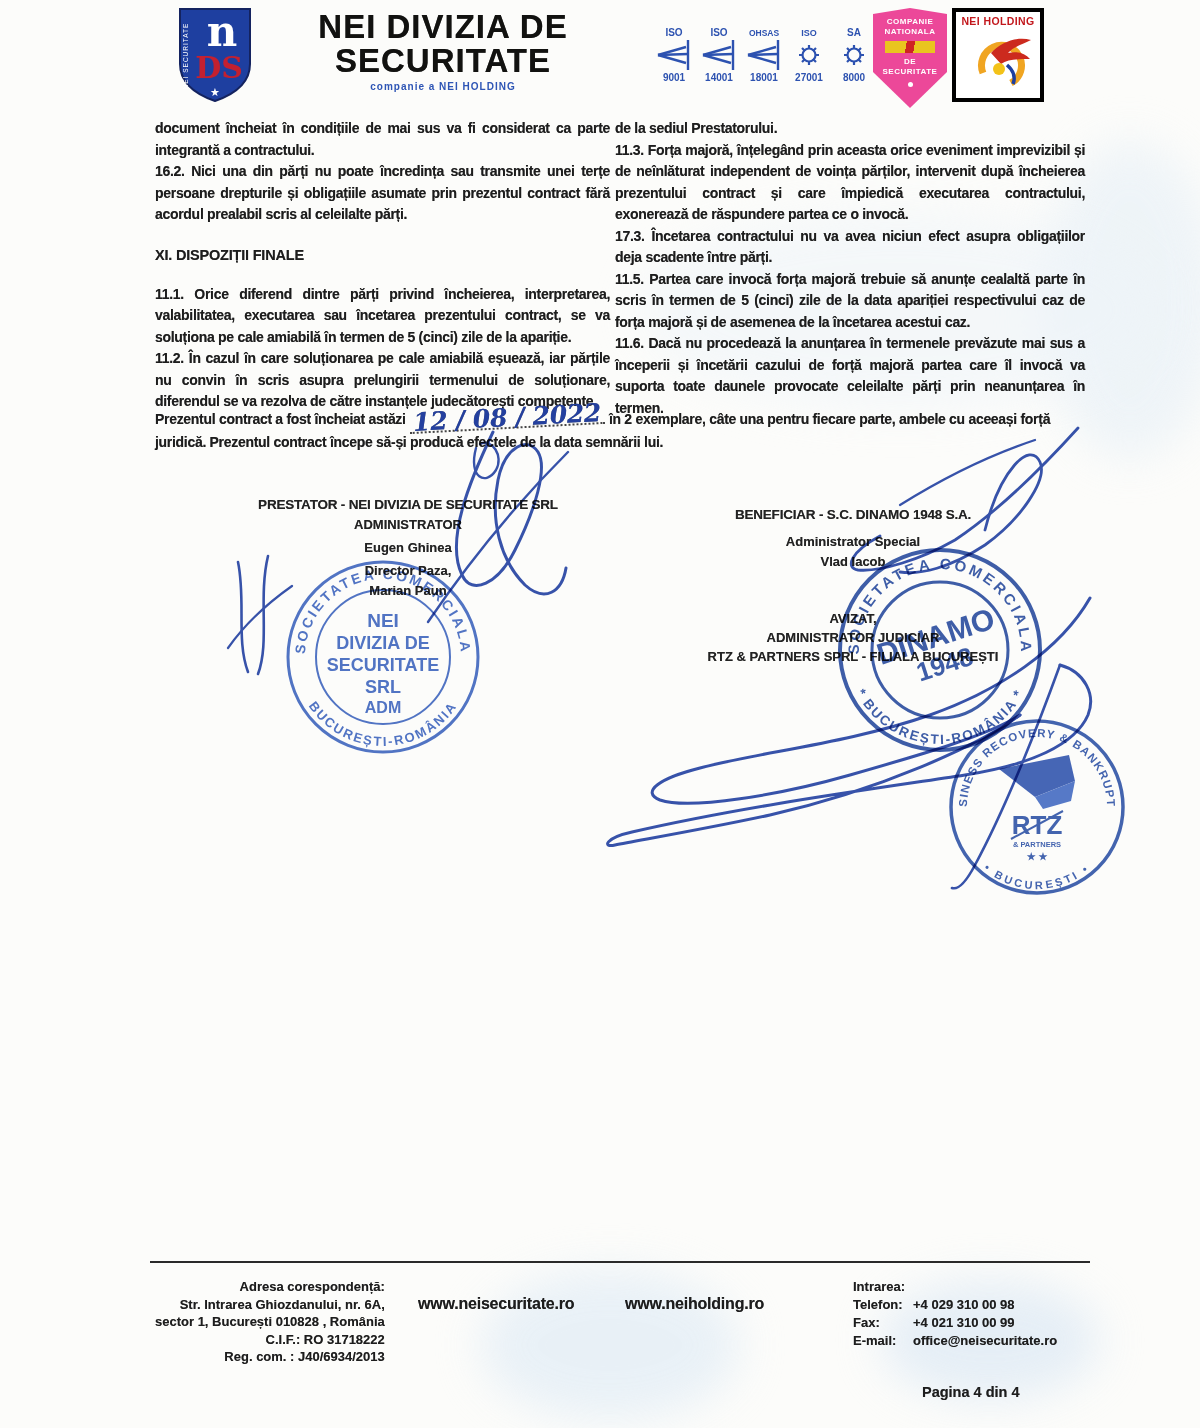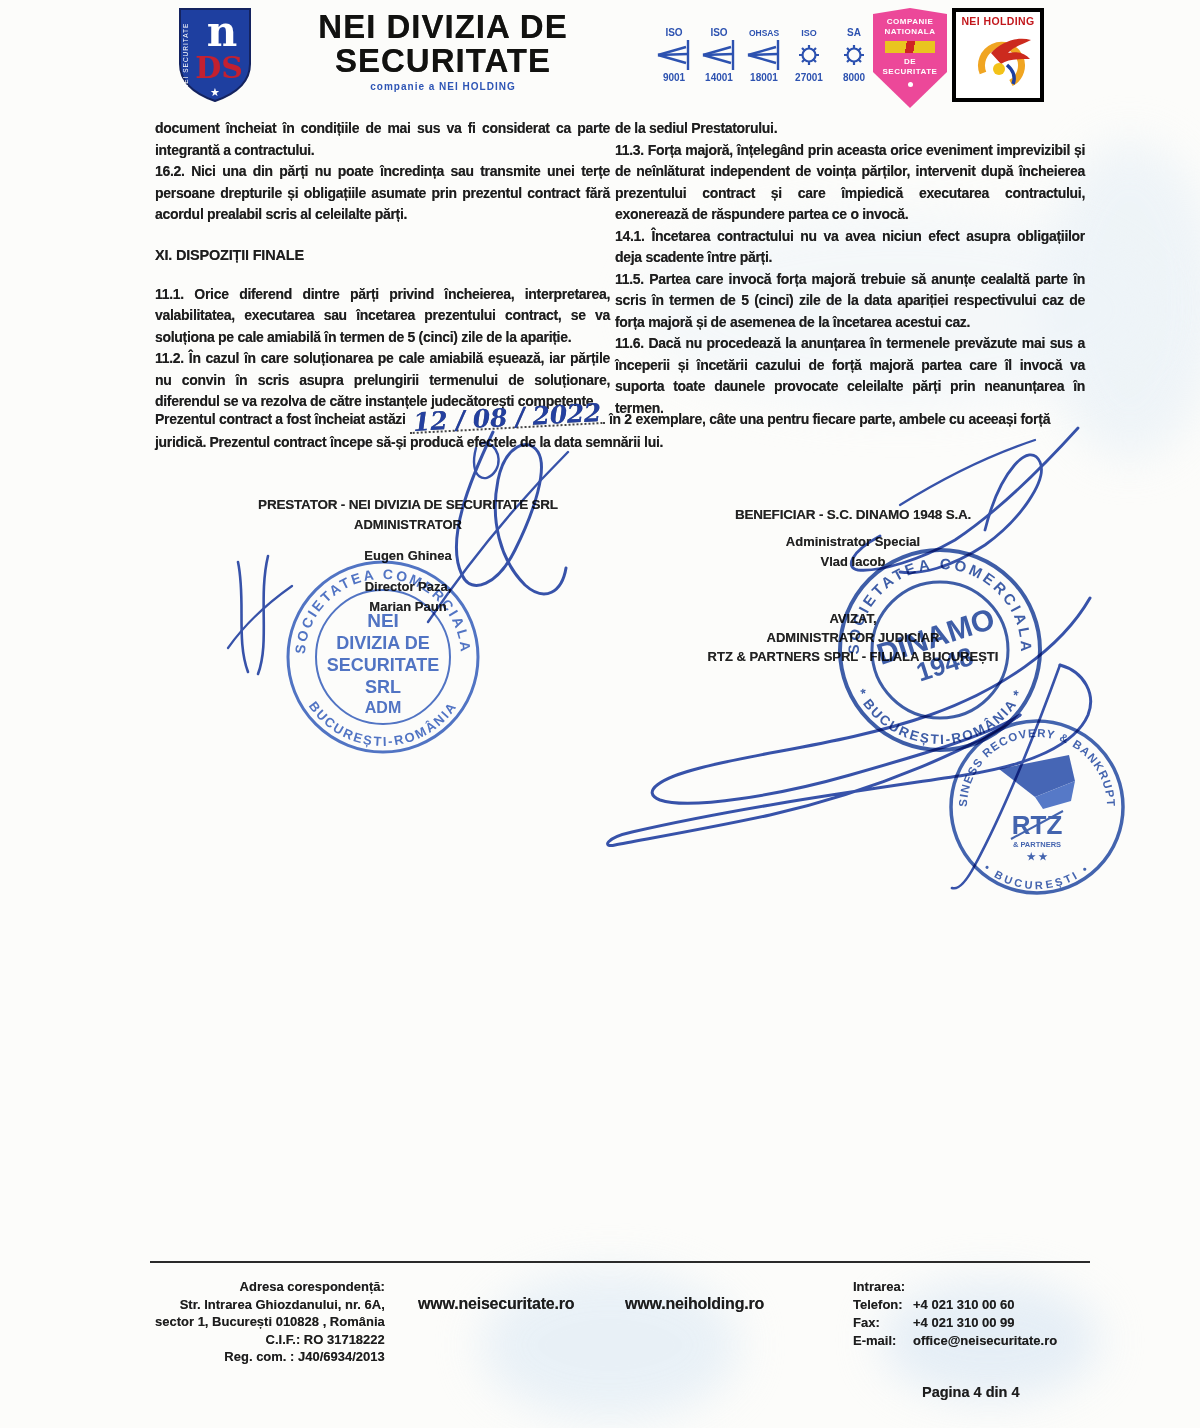--- a/index.html
+++ b/index.html
@@ -50,21 +50,21 @@
     font-size:25px;color:#24409f;transform:rotate(-3deg) translateY(2px);
     border-bottom:2px dotted #444;padding:0 4px;line-height:18px;}
 
   
   .sig-block{position:absolute;text-align:center;font-weight:bold;color:#222;
     text-shadow:0 0 .5px rgba(20,20,20,.5);}
   .sig-left{left:238px;top:497px;width:340px;}
   .sig-right{left:688px;top:507px;width:330px;}
   .sig-block .t{font-size:13.5px;letter-spacing:-.2px;}
   .sig-block .r{font-size:13px;margin-top:5px;}
-  .sig-block .n{font-size:13px;margin-top:16px;}
+  .sig-block .n{font-size:13px;margin-top:8px;}
   .sig-right .n{margin-top:12px;}
   .sig-right .av{font-size:13px;margin-top:42px;}
   .sig-right .r2{font-size:13px;margin-top:4px;}
 
   
   .stamp{position:absolute;mix-blend-mode:multiply;opacity:.88;}
   .stamp text{font-family:"Liberation Sans",sans-serif;font-weight:bold;}
   .ink{position:absolute;left:0;top:0;width:1200px;height:1428px;pointer-events:none;
     mix-blend-mode:multiply;}
 
@@ -178,21 +178,21 @@
     <p>document încheiat în condițiile de mai sus va fi considerat ca parte integrantă a contractului.</p>
     <p>16.2. Nici una din părți nu poate încredința sau transmite unei terțe persoane drepturile și obligațiile asumate prin prezentul contract fără acordul prealabil scris al celeilalte părți.</p>
     <h3>XI. DISPOZIȚII  FINALE</h3>
     <p>11.1. Orice diferend dintre părți privind încheierea, interpretarea, valabilitatea, executarea sau încetarea prezentului contract, se va soluționa pe cale amiabilă în termen de 5 (cinci) zile de la apariție.</p>
     <p>11.2. În cazul în care soluționarea pe cale amiabilă eșuează, iar părțile nu convin în scris asupra prelungirii termenului de soluționare, diferendul se va rezolva de către instanțele judecătorești competente</p>
   </div>
 
   <div class="col col-right">
     <p>de la sediul  Prestatorului.</p>
     <p>11.3. Forța majoră, înțelegând prin aceasta orice eveniment imprevizibil și de neînlăturat independent de voința părților, intervenit după încheierea prezentului contract și care împiedică executarea contractului, exonerează de răspundere partea ce o invocă.</p>
-    <p>14.1. Încetarea contractului nu va avea niciun efect asupra obligațiilor deja scadente între părți.</p>
+    <p>17.3. Încetarea contractului nu va avea niciun efect asupra obligațiilor deja scadente între părți.</p>
     <p>11.5. Partea care invocă forța majoră trebuie să anunțe cealaltă parte în scris în termen de 5 (cinci) zile de la data apariției respectivului caz de forța majoră și de asemenea de la încetarea acestui caz.</p>
     <p>11.6. Dacă nu procedează la anunțarea în termenele prevăzute mai sus a începerii și încetării cazului de forță majoră partea care îl invocă va suporta toate daunele provocate celeilalte părți prin neanunțarea în termen.</p>
   </div>
 
   <div class="closing">
     <span>Prezentul contract a fost încheiat astăzi</span>
     <span class="hand-date">12 / 08 / 2022</span>
     <span>în 2 exemplare, câte una pentru fiecare parte, ambele cu aceeași forță juridică. Prezentul contract începe să-și producă efectele de la data semnării lui.</span>
   </div>
 
@@ -298,21 +298,21 @@
     <div>Reg. com. : J40/6934/2013</div>
   </div>
 
   <div class="f-web f-web1">www.neisecuritate.ro</div>
   <div class="f-web f-web2">www.neiholding.ro</div>
 
   <div class="f-contact">
     <div>Intrarea:</div>
     <div class="row">
       <span>Telefon:</span>
-      <span>+4 021 310 00 60</span>
+      <span>+4 029 310 00 98</span>
     </div>
     <div class="row">
       <span>Fax:</span>
       <span>+4 021 310 00 99</span>
     </div>
     <div class="row">
       <span>E-mail:</span>
       <span>office@neisecuritate.ro</span>
     </div>
   </div>

